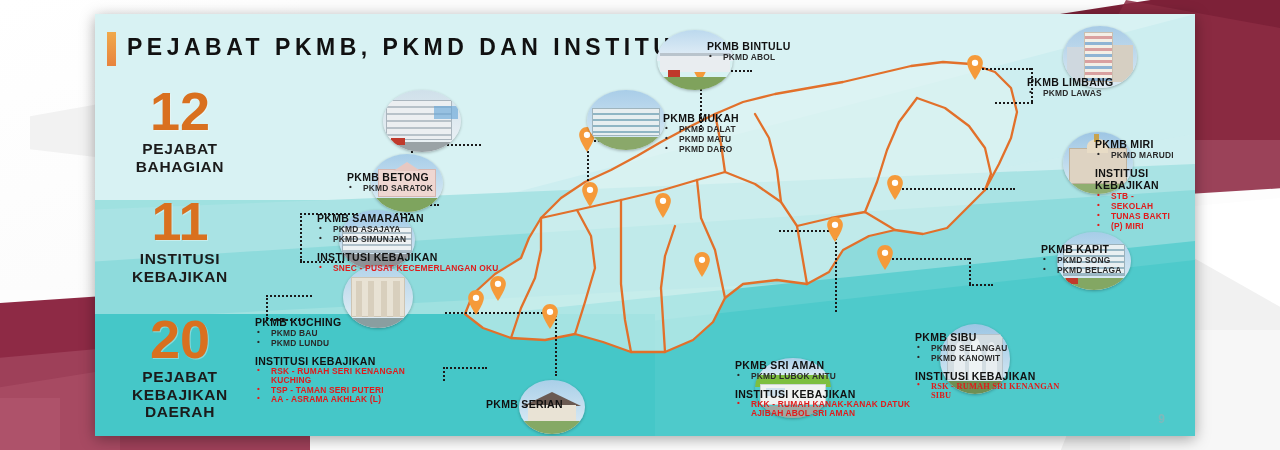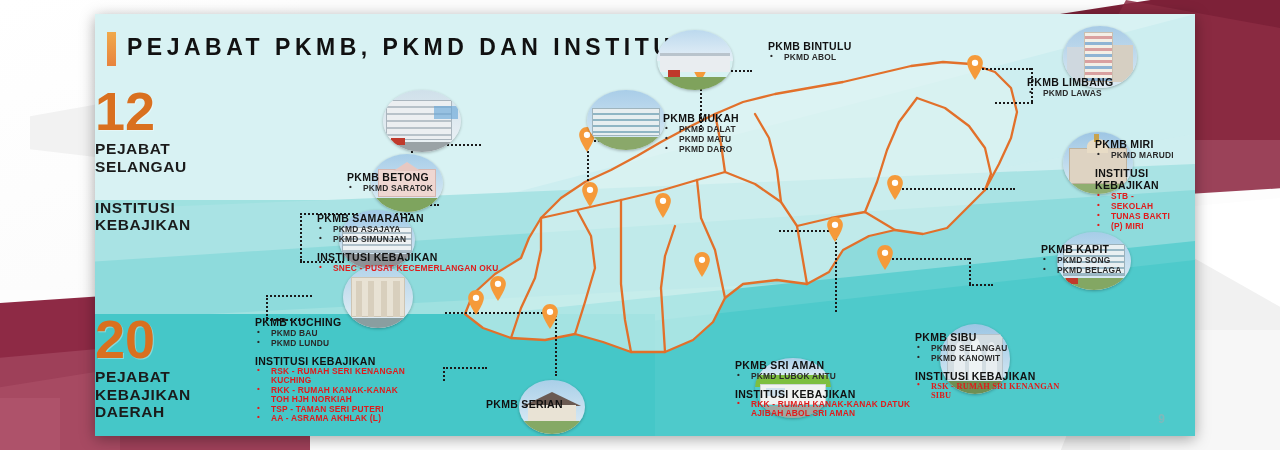--- a/index.html
+++ b/index.html
@@ -63,21 +63,21 @@
   .band-rpale    { left:620px; top:120px; width:480px; height:140px; background:#cfeff0; opacity:.55;
                    clip-path:polygon(0 60%,100% 0,100% 45%,0 100%); }
 
   
   .title-bar { position:absolute; left:12px; top:18px; width:9px; height:34px;
                background:linear-gradient(180deg,#f0a94b,#e8833d); }
   .title-text { position:absolute; left:32px; top:20px;
                 font-size:23px; font-weight:bold; letter-spacing:4.5px; color:#111; }
 
   
-  .stat { position:absolute; left:0; width:170px; }
+  .stat { position:absolute; left:0; width:170px; text-align:center; }
   .stat .num { font-size:54px; font-weight:bold; color:#d9701f; line-height:.95;
                text-shadow:1px 1px 0 rgba(255,255,255,.35); }
   .stat .lbl { font-size:15.5px; font-weight:bold; color:#1b1b1b; line-height:1.12; letter-spacing:.6px; margin-top:3px;}
   .stat1 { top:72px; }
   .stat2 { top:182px; }
   .stat3 { top:300px; }
 
   
   .map { position:absolute; left:330px; top:8px; width:640px; height:400px; }
   .map svg { width:100%; height:100%; display:block; }
@@ -143,24 +143,25 @@
     <div class="band band-low2"></div>
     <div class="band band-bl"></div>
 
     <div class="title-bar"></div>
     <div class="title-text">PEJABAT PKMB, PKMD DAN INSTITUSI</div>
 
     <div class="stat stat1">
       <div class="num">12</div>
       <div class="lbl">
         <span>PEJABAT</span><br>
-        <span>SELANGAU</span>
+        <span>BAHAGIAN</span>
       </div>
     </div>
     <div class="stat stat2">
+      <div class="num">11</div>
       <div class="lbl">
         <span>INSTITUSI</span><br>
         <span>KEBAJIKAN</span>
       </div>
     </div>
     <div class="stat stat3">
       <div class="num">20</div>
       <div class="lbl">
         <span>PEJABAT</span><br>
         <span>KEBAJIKAN</span><br>
@@ -413,21 +414,21 @@
       <div class="ph">
         <div class="sky" style="background:linear-gradient(#9cc6e4,#dfeef6);height:100%"></div>
         <div class="bld" style="left:10%;top:14%;width:80%;height:66%;background:#d3dde2;border:1px solid #b6c3ca"></div>
         <div class="bld" style="left:20%;top:26%;width:16%;height:54%;background:#e8eef1;border-radius:50% 50% 0 0"></div>
         <div class="bld" style="left:42%;top:20%;width:18%;height:60%;background:#eef3f5;border-radius:50% 50% 0 0"></div>
         <div class="bld" style="left:66%;top:26%;width:16%;height:54%;background:#e8eef1;border-radius:50% 50% 0 0"></div>
         <div class="gnd" style="background:#6e8f53;height:18%"></div>
       </div>
     </div>
 
-    <div class="info" style="left:673px;top:26px;">
+    <div class="info" style="left:612px;top:26px;">
       <div class="hd">PKMB BINTULU</div>
       <div class="sub">PKMD ABOL</div>
     </div>
 
     <div class="info" style="left:932px;top:62px;">
       <div class="hd">PKMB LIMBANG</div>
       <div class="sub">PKMD LAWAS</div>
     </div>
 
 
@@ -467,21 +468,20 @@
       <div class="sub">PKMD SONG</div>
       <div class="sub">PKMD BELAGA</div>
     </div>
 
     <div class="info" style="left:160px;top:302px;width:170px;">
       <div class="hd">PKMB KUCHING</div>
       <div class="sub">PKMD BAU</div>
       <div class="sub">PKMD LUNDU</div>
       <div class="hd2">INSTITUSI KEBAJIKAN</div>
       <div class="red" style="white-space:normal;width:162px;line-height:1.12;">RSK - RUMAH SERI KENANGAN KUCHING</div>
-      <div class="red" style="white-space:normal;width:162px;line-height:1.12;">RKK - RUMAH KANAK-KANAK TOH HJH NORKIAH</div>
       <div class="red" style="white-space:normal;width:162px;line-height:1.12;">TSP - TAMAN SERI PUTERI</div>
       <div class="red" style="white-space:normal;width:162px;line-height:1.12;">AA - ASRAMA AKHLAK (L)</div>
 
     </div>
 
     <div class="info" style="left:391px;top:384px;">
       <div class="hd">PKMB SERIAN</div>
     </div>
 
     <div class="info" style="left:640px;top:345px;width:180px;">

